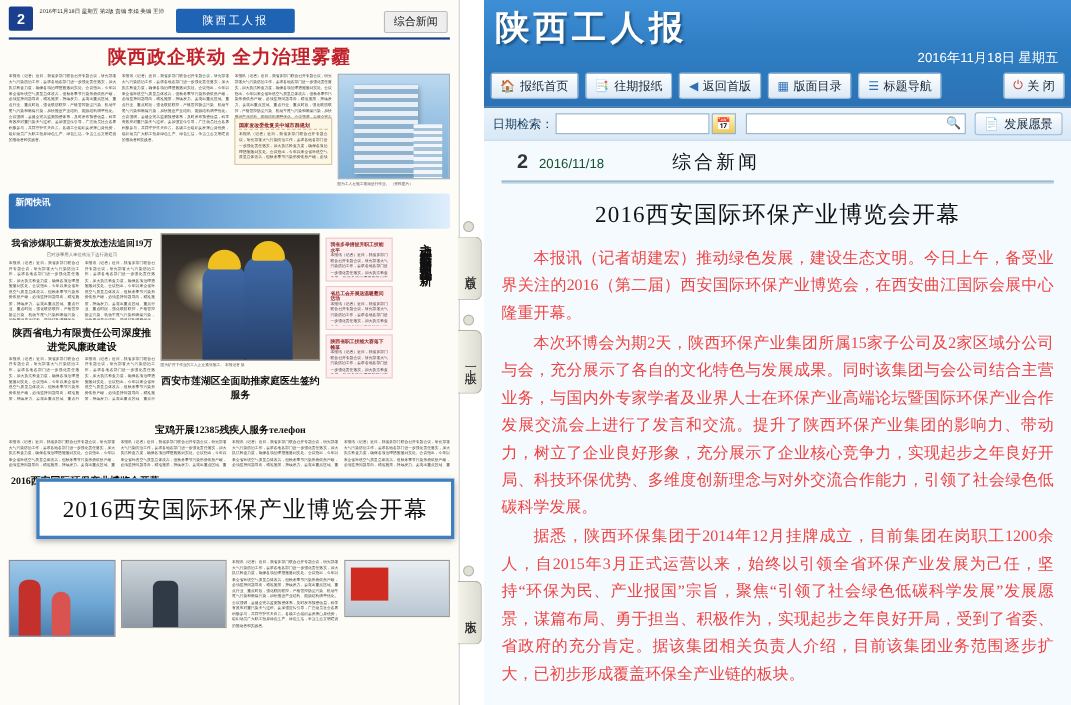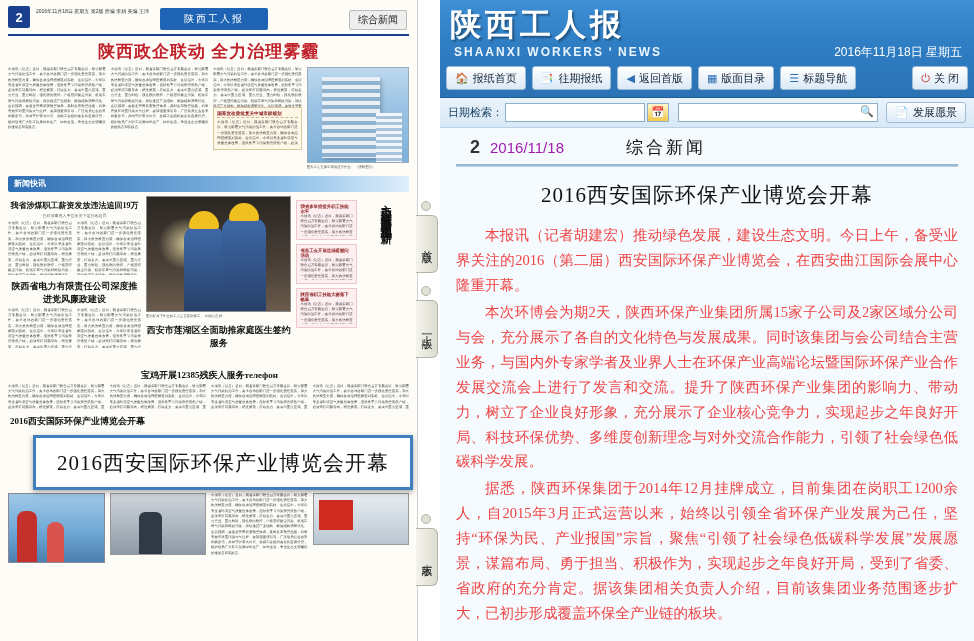--- a/index.html
+++ b/index.html
@@ -64,21 +64,21 @@
     background: repeating-linear-gradient(180deg,#e8eff6 0 4px,#8fb3cf 4px 8px);
     box-shadow: 2px 2px 4px rgba(0,0,0,.2);
   }
   .photo-blue::after {
     content: ""; position: absolute; right: 6%; bottom: 0; width: 26%; height: 52%;
     background: repeating-linear-gradient(180deg,#f2f6fa 0 3px,#a8c4da 3px 6px);
   }
   .cap { font-size: 3.4px; color: #555; line-height: 1.4; margin-top: 2px; }
 
   .banner2 {
-    margin-top: 6px; height: 16px;
+    margin-top: 6px; height: 32px;
     background: linear-gradient(90deg,#2f6fb5,#8fc1e8 70%, #dfeefb);
     border-radius: 2px; position: relative;
   }
   .banner2 span {
     position: absolute; left: 6px; top: 2px; color: #fff; font-size: 8px; font-weight: bold;
   }
   .head2 {
     font-size: 8px; font-weight: bold; color: #111; text-align: center; margin: 4px 0 2px;
     font-family: "Liberation Serif", serif;
   }
@@ -262,21 +262,21 @@
     border: 1px solid #9dbcd8; border-radius: 3px; font-size: 11px; color: #123;
     cursor: pointer; margin-left: 6px;
   }
 
   .content {
     position: absolute; left: 0; top: 128px; right: 0; bottom: 0;
     background: #f4fafe; padding: 8px 16px 6px 16px; overflow: hidden;
   }
   .crumb { display: flex; align-items: baseline; gap: 10px; padding-left: 14px; }
   .crumb .pg { font-size: 18px; font-weight: bold; color: #333; }
-  .crumb .dt { font-size: 15px; color: #a21caf; }
+  .crumb .dt { font-size: 12px; color: #14532d; }
   .crumb .sec {
     margin-left: 52px; font-size: 17px; color: #111; letter-spacing: 3px;
     font-family: "Liberation Serif", serif;
   }
   .dbl-rule { margin: 5px 0 2px; border-top: 2px solid #9ab8cf; border-bottom: 1px solid #bcd4e6; height: 3px; }
 
   .art-title {
     text-align: center; font-size: 21px; color: #111; margin: 14px 0 14px;
     font-family: "Liberation Serif", serif; letter-spacing: 1px;
   }
@@ -431,21 +431,20 @@
     <div class="tab-dot d3"></div>
     <div class="vtab t-a">首版</div>
     <div class="vtab t-b">上一版</div>
     <div class="vtab t-c">末版</div>
   </div>
 
   <div class="right">
 
     <div class="hdr">
       <div class="brand">陕西工人报</div>
-      <div class="brand-en">SHAANXI  WORKERS＇NEWS</div>
       <div class="hdr-date">2016年11月18日 星期五</div>
 
       <div class="navbar">
         <div class="navbtn">
           <span class="gi">🏠</span>
           <span>报纸首页</span>
         </div>
         <div class="navbtn">
           <span class="gi">📑</span>
           <span>往期报纸</span>

